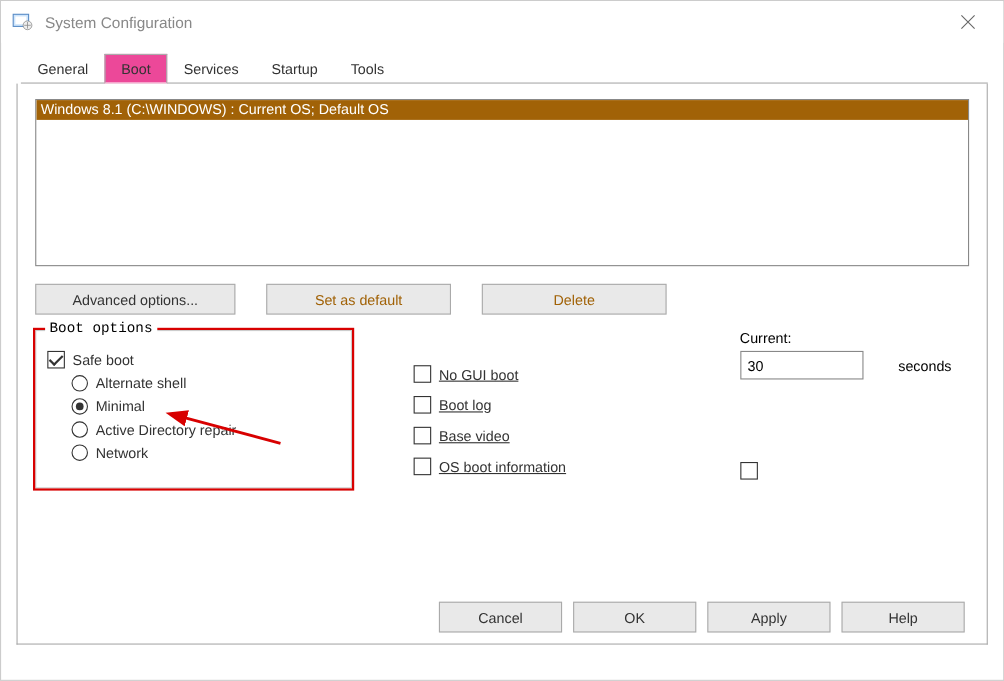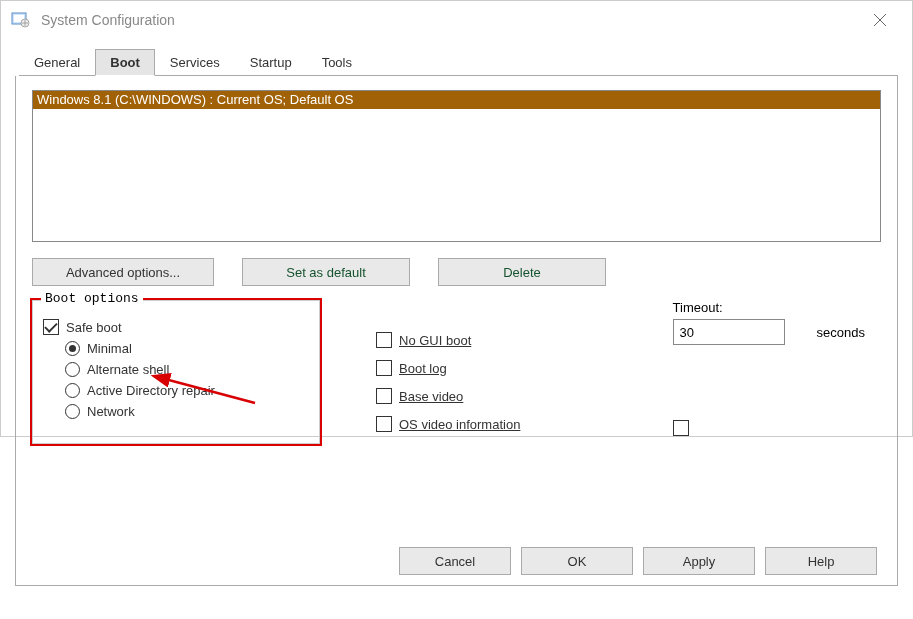--- a/index.html
+++ b/index.html
@@ -7,21 +7,21 @@
       font-family: 'Segoe UI', Tahoma, sans-serif;
       font-size: 12px;
       background: #fff;
       width: 913px;
       height: 619px;
       position: relative;
       overflow: hidden;
     }
     .window {
       width: 913px;
-      height: 437px;
+      height: 619px;
       background: #fff;
       border: 1px solid #ccc;
       position: relative;
     }
     .titlebar {
       height: 38px;
       display: flex;
       align-items: center;
       padding: 0 10px;
       background: #fff;
@@ -57,22 +57,21 @@
       border-bottom: none;
       font-size: 13px;
       color: #333;
       cursor: pointer;
       position: relative;
     }
     .tab.active {
       border: 1px solid #aaa;
       border-bottom: 1px solid #fff;
       z-index: 2;
-      background: #e5e5e5;
-      font-weight: bold;
+      background: #ec4899;
     }
     .tab-line {
       position: absolute;
       left: 18px; right: 14px;
       bottom: 0;
       height: 1px;
       background: #aaa;
       z-index: 1;
     }
     .content {
@@ -109,21 +108,21 @@
       font-size: 13px;
       color: #333;
       padding: 0 10px;
       cursor: pointer;
       font-family: inherit;
     }
     .btn.advanced { width: 182px; text-align: center; }
     .btn.setdef { width: 168px; }
     .btn.delete { width: 168px; }
     .btn:disabled {
-      color: #14532d;
+      color: #a16207;
       cursor: default;
     }
     .lower {
       display: flex;
       margin-top: 14px;
     }
     .boot-options {
       border: 1px solid #ccc;
       width: 288px;
       position: relative;
@@ -264,26 +263,26 @@
     </div>
 
     <div class="lower">
       <div class="boot-options">
         <span class="fieldset-label">Boot options</span>
         <div class="chk-line">
           <span class="chk checked"></span>
           <span>Safe boot</span>
         </div>
         <div class="radio-line">
+          <span class="radio"></span>
+          <span>Alternate shell</span>
+        </div>
+        <div class="radio-line">
           <span class="radio selected"></span>
           <span>Minimal</span>
-        </div>
-        <div class="radio-line">
-          <span class="radio"></span>
-          <span>Alternate shell</span>
         </div>
         <div class="radio-line">
           <span class="radio"></span>
           <span>Active Directory repair</span>
         </div>
         <div class="radio-line">
           <span class="radio"></span>
           <span>Network</span>
         </div>
       </div>
@@ -296,26 +295,26 @@
         <div class="chk-line">
           <span class="chk"></span>
           <span>Boot log</span>
         </div>
         <div class="chk-line">
           <span class="chk"></span>
           <span>Base video</span>
         </div>
         <div class="chk-line">
           <span class="chk"></span>
-          <span>OS video information</span>
+          <span>OS boot information</span>
         </div>
       </div>
 
       <div class="right-col">
-        <span class="timeout-label">Timeout:</span>
+        <span class="timeout-label">Current:</span>
         <div class="timeout-row">
           <input class="timeout-input" value="30" style="">
           <span class="seconds">seconds</span>
         </div>
         <div class="perm-line">
           <span class="chk"></span>
         </div>
       </div>
     </div>
 

